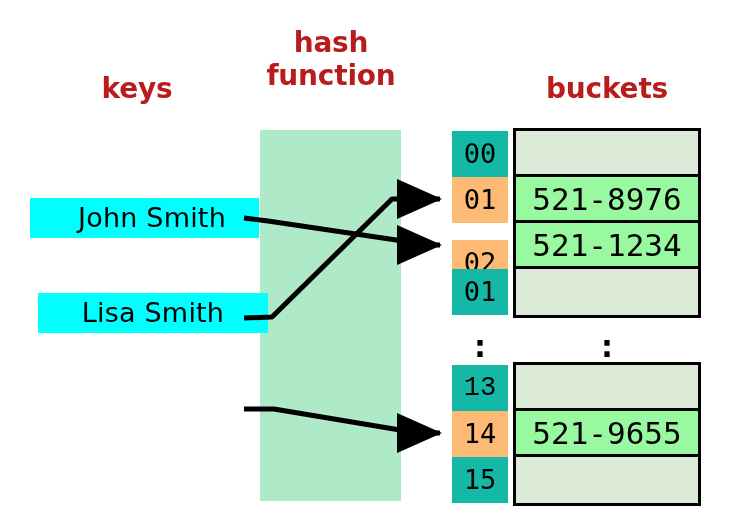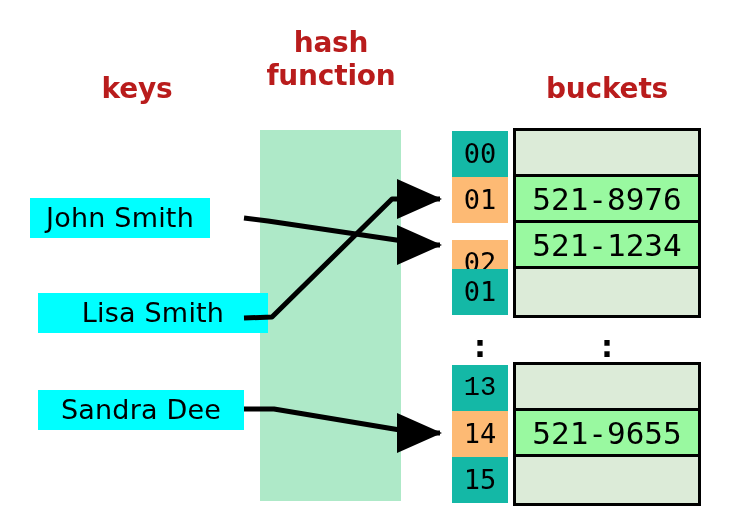--- a/index.html
+++ b/index.html
@@ -125,25 +125,24 @@
 
   <div class="heading" id="heading-keys">keys</div>
 
   <div class="heading" id="heading-hash">hash
 function</div>
 
   <div class="heading" id="heading-buckets">buckets</div>
 
   <div id="hash-band"></div>
 
-  <div class="key-box" id="key-box-0" style="left:30px; top:198px; width:180px;">John Smith</div>
+  <div class="key-box" id="key-box-0" style="left:30px; top:198px; width:214px;padding-left:15px;">John Smith</div>
 
   <div class="key-box" id="key-box-1" style="left:38px; top:293px; width:230px;">Lisa Smith</div>
 
-  <div class="key-box" id="key-box-2" style="left:38px; top:390px; width:206px;">Sandra Dee</div>
 
   <div class="index-cell" style="top:131px;">00</div>
   <div class="index-cell filled" style="top:177px;">01</div>
   <div class="index-cell filled" style="top:240px;">02</div>
   <div class="index-cell" style="top:269px;">01</div>
 
   <div class="index-cell" style="top:365px;font-family:Liberation Mono, monospace;">13</div>
   <div class="index-cell filled" style="top:411px;">14</div>
   <div class="index-cell" style="top:457px;">15</div>
 

